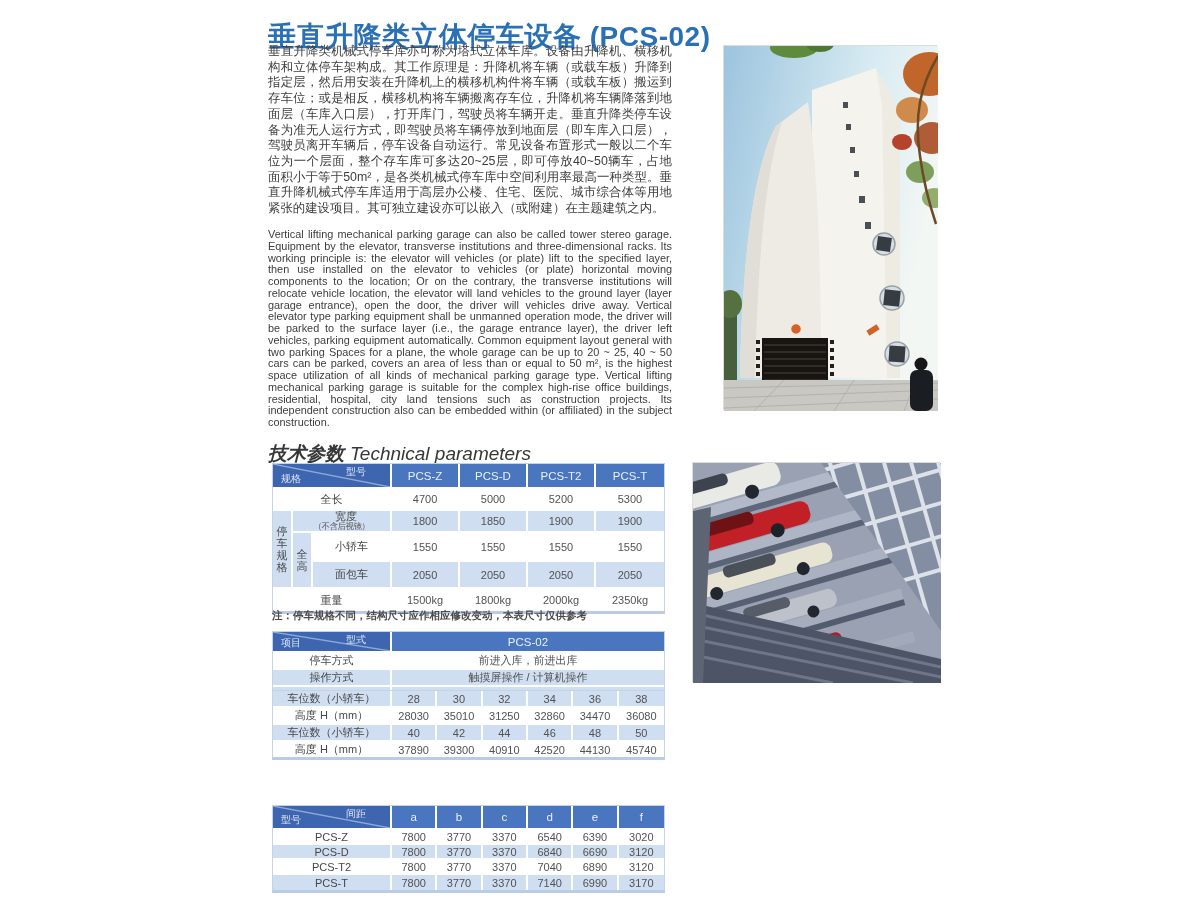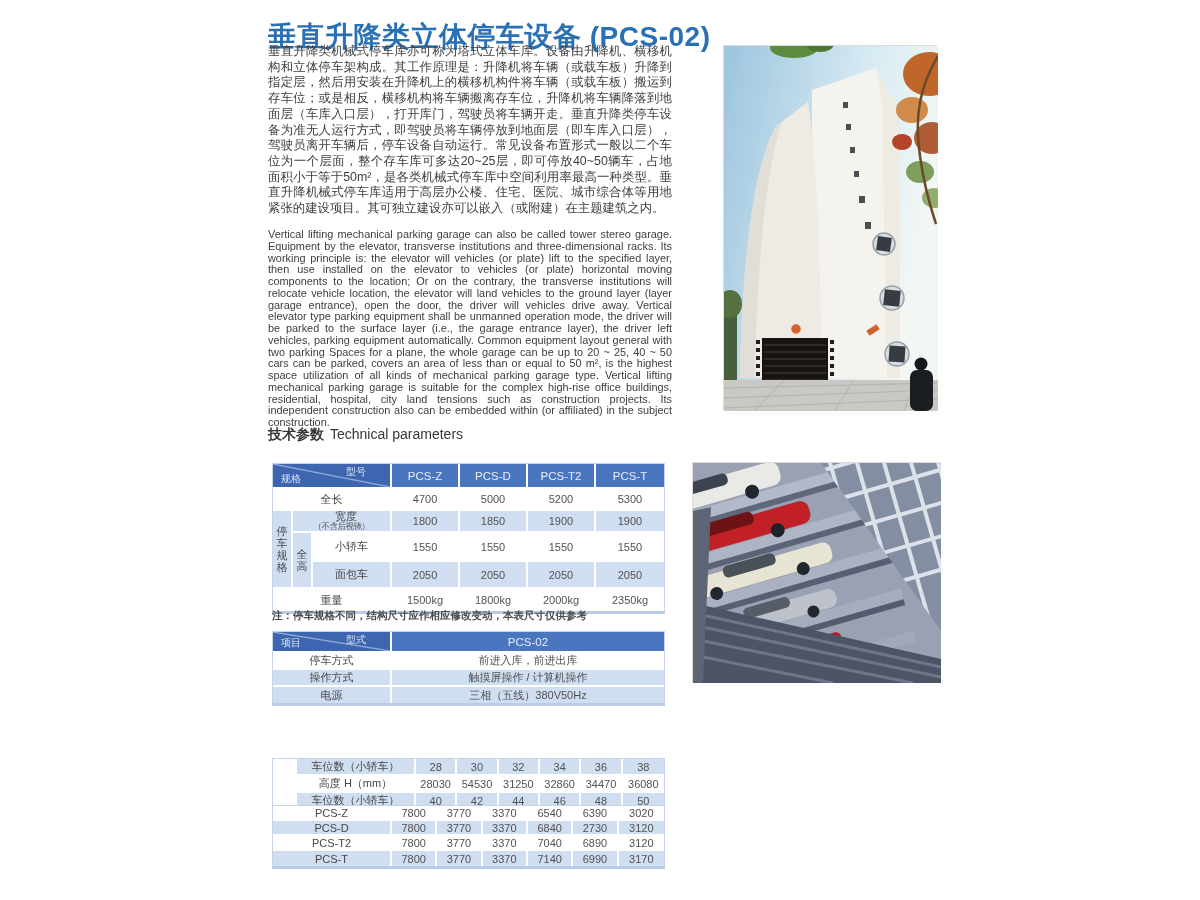--- a/index.html
+++ b/index.html
@@ -3,26 +3,26 @@
 <meta charset="utf-8">
 <style>
   * { margin:0; padding:0; box-sizing:border-box; }
   html,body { width:1200px; height:900px; background:#ffffff; overflow:hidden; }
   body { position:relative; font-family:"Liberation Sans", sans-serif; color:#3c3c3c; }
   .abs { position:absolute; }
 
   .title { left:268px; top:18px; font-size:28px; font-weight:bold; color:#2a70b5; letter-spacing:.5px; }
   .zh   { left:268px; top:44px;  width:404px; font-size:12.4px; line-height:15.7px; text-align:justify; color:#3d3d3d; }
   .en   { left:268px; top:229px; width:404px; font-size:10.9px; line-height:11.75px; text-align:justify; color:#3d3d3d; }
-  .sect { left:268px; top:426px; font-size:14px; color:#373737; }
+  .sect { left:268px; top:441px; font-size:19px; color:#373737;font-style:italic; }
   .sect .b { font-weight:bold; margin-right:6px; }
   .note { left:272px; top:609px; font-size:10.5px; font-weight:bold; color:#4a4a4a; }
 
   .tblwrap { left:272px; width:393px; border:1px solid #c6d2e6; border-bottom:3px solid #b9cbe7; background:#fff; }
-  .tb1 { top:463px; } .tb2 { top:631px; } .tb3 { top:758px;padding-left:24px; } .tb4 { top:805px; }
+  .tb1 { top:463px; } .tb2 { top:631px; } .tb3 { top:690px; } .tb4 { top:805px; }
 
   table { width:100%; border-collapse:separate; border-spacing:0; table-layout:fixed; }
   td { font-size:11px; color:#525252; text-align:center; vertical-align:middle;
        border-right:2px solid #fff; border-bottom:2px solid #fff; padding:0; overflow:hidden; }
   td:last-child { border-right:none; }
   tr:last-child > td { border-bottom:none; }
 
   .hd { background:#4a76bf; color:#e9effb; font-size:11.5px; }
   .corner { background:#3e66b0; position:relative; }
   .corner svg { position:absolute; left:0; top:0; width:100%; height:100%; }
@@ -180,21 +180,21 @@
     <td class="">28</td>
           <td class="">30</td>
           <td class="">32</td>
           <td class="">34</td>
           <td class="">36</td>
           <td class="">38</td>
         </tr>
     <tr class="wh">
       <td class="lbl">高度 H（mm）</td>
     <td class="">28030</td>
-          <td class="">54530</td>
+          <td class="">35010</td>
           <td class="">31250</td>
           <td class="">32860</td>
           <td class="">34470</td>
           <td class="">36080</td>
         </tr>
     <tr class="bl">
       <td class="lbl">车位数（小轿车）</td>
     <td class="">40</td>
           <td class="">42</td>
           <td class="">44</td>
@@ -220,36 +220,51 @@
     <colgroup>
         <col style="width:119px">
         <col>
         <col>
         <col>
         <col>
         <col>
         <col>
       </colgroup>
     <tbody>
+        <tr class="hrow">
+      <td class="corner">
+        <svg viewBox="0 0 119 24" preserveAspectRatio="none">
+              <line x1="0" y1="0" x2="119" y2="24" stroke="#8fa9d6" stroke-width="1.4"></line>
+            </svg>
+        <span class="ct">间距</span>
+        <span class="cb">型号</span>
+      </td>
+    <td class="hd">a</td>
+          <td class="hd">b</td>
+          <td class="hd">c</td>
+          <td class="hd">d</td>
+          <td class="hd">e</td>
+          <td class="hd">f</td>
+        </tr>
     <tr class="wh">
       <td class="lbl">PCS-Z</td>
     <td class="">7800</td>
           <td class="">3770</td>
           <td class="">3370</td>
           <td class="">6540</td>
           <td class="">6390</td>
           <td class="">3020</td>
         </tr>
     <tr class="bl">
       <td class="lbl">PCS-D</td>
     <td class="">7800</td>
           <td class="">3770</td>
           <td class="">3370</td>
           <td class="">6840</td>
-          <td class="">2730</td>
+          <td class="">6690</td>
           <td class="">3120</td>
         </tr>
     <tr class="wh">
       <td class="lbl">PCS-T2</td>
     <td class="">7800</td>
           <td class="">3770</td>
           <td class="">3370</td>
           <td class="">7040</td>
           <td class="">6890</td>
           <td class="">3120</td>

